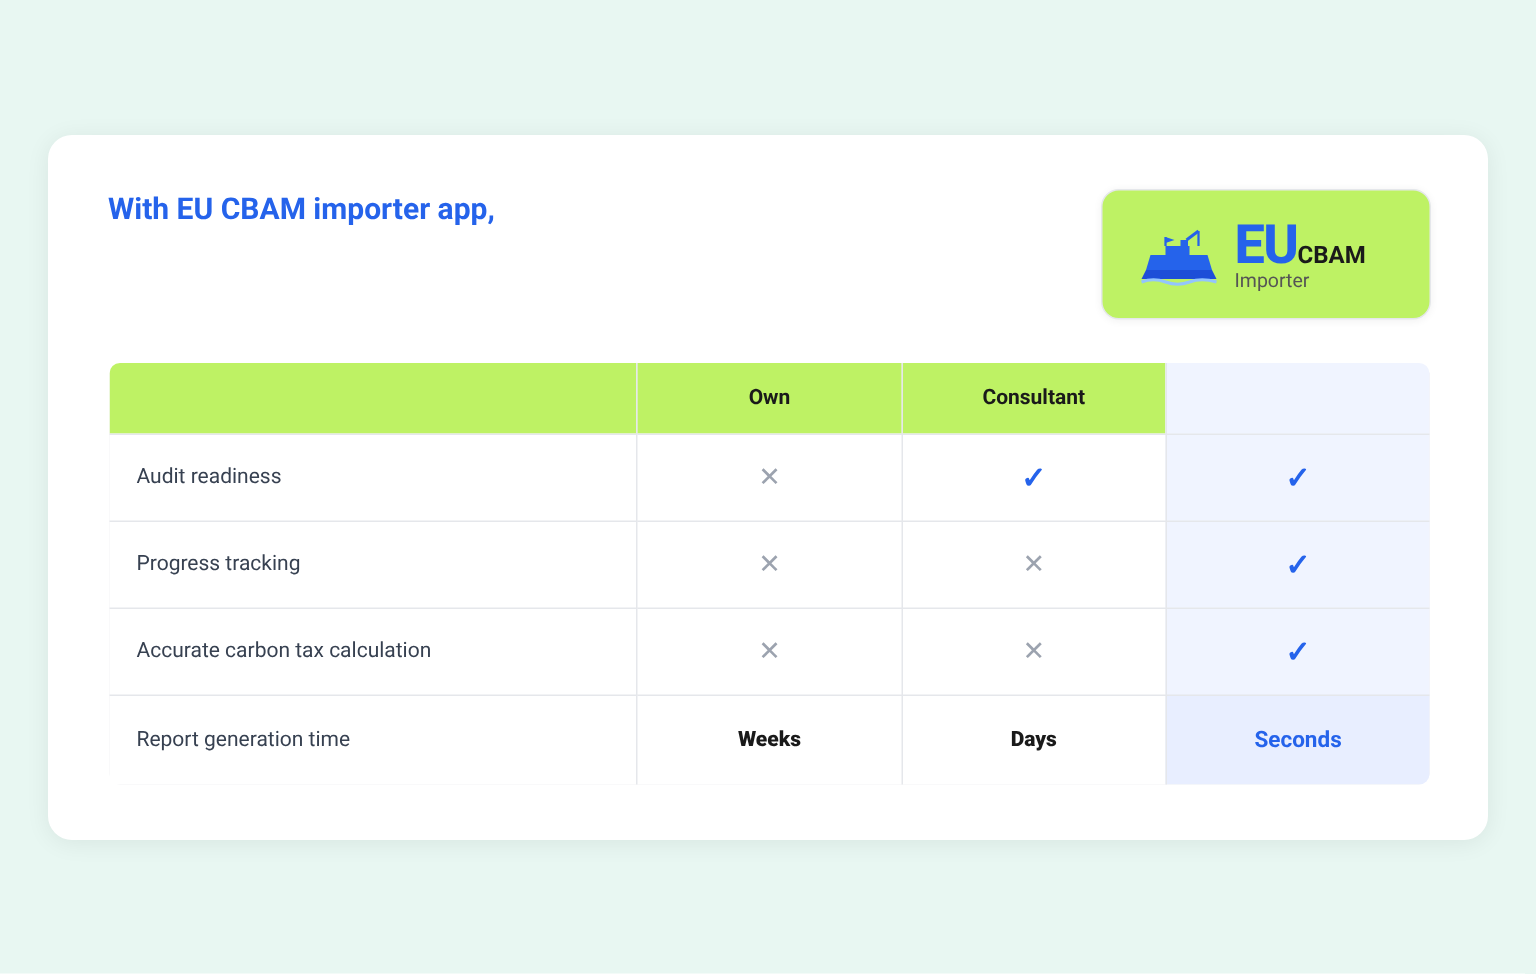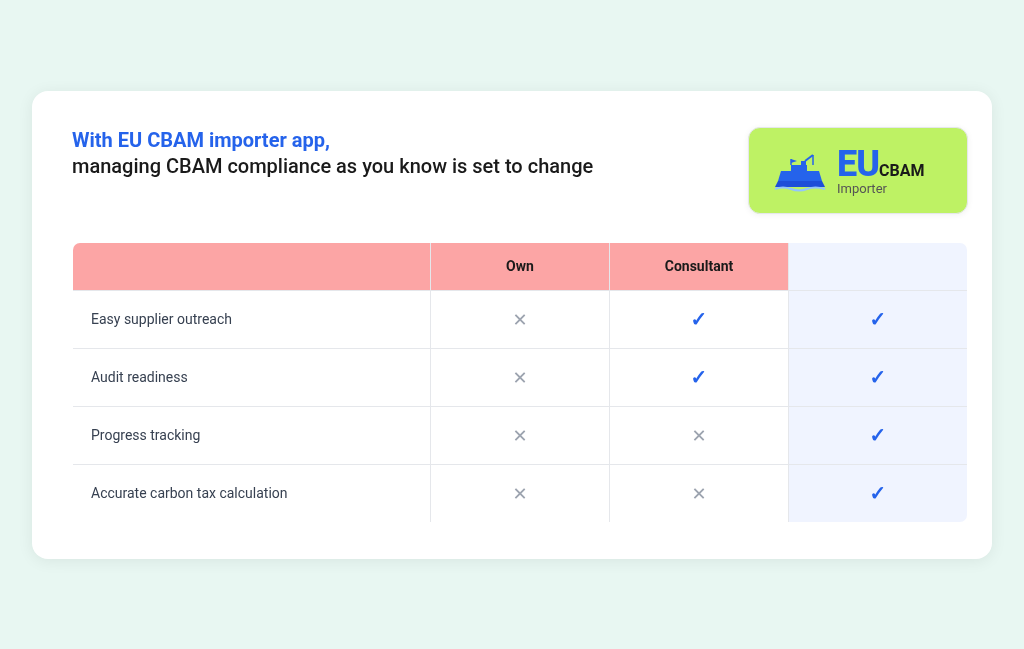--- a/index.html
+++ b/index.html
@@ -12,21 +12,21 @@
       justify-content: center;
       min-height: 100vh;
       width: 1024px;
       height: 649px;
       overflow: hidden;
     }
 
     .card {
       background: #fff;
       border-radius: 16px;
-      padding: 36px 24px 36px 40px;
+      padding: 36px 38px 36px 40px;
       width: 960px;
       box-shadow: 0 2px 16px rgba(0,0,0,0.07);
     }
 
     .top-section {
       display: flex;
       align-items: flex-start;
       justify-content: space-between;
       margin-bottom: 28px;
     }
@@ -105,21 +105,21 @@
 
     .comparison-table th,
     .comparison-table td {
       border: 1px solid #e5e7eb;
       padding: 0;
       text-align: center;
       vertical-align: middle;
     }
 
     .comparison-table th {
-      background: #fca5a5;
+      background: #bef264;
       font-weight: 700;
       font-size: 14px;
       color: #1a1a1a;
       height: 48px;
     }
 
     .comparison-table td {
       height: 58px;
       font-size: 14px;
       color: #374151;
@@ -191,21 +191,20 @@
     }
   </style>
 </head>
 <body>
 
 <div class="card">
 
   <div class="top-section">
     <div class="headline">
       <div class="headline-blue">With EU CBAM importer app,</div>
-      <div class="headline-black">managing CBAM compliance as you know is set to change</div>
     </div>
 
     <div class="logo-box">
 
       <svg class="logo-ship" viewBox="0 0 54 44" fill="none" xmlns="http://www.w3.org/2000/svg">
 
         <path d="M5 30 L8 20 L46 20 L49 30 Z" fill="#2563eb"></path>
 
         <rect x="28" y="10" width="5" height="10" fill="#2563eb"></rect>
 
@@ -234,40 +233,40 @@
   <table class="comparison-table">
     <thead>
       <tr>
         <th class="col-feature"></th>
         <th class="col-own">Own</th>
         <th class="col-consultant">Consultant</th>
         <th class="col-app col-app-header"></th>
       </tr>
     </thead>
     <tbody id="table-body">
-    <tr>
-      <td class="col-feature">Easy supplier outreach</td>
-      <td class="col-own"><span class="cross-gray">✕</span></td>
-      <td class="col-consultant"><span class="check-blue">✓</span></td>
-      <td class="col-app"><span class="check-blue">✓</span></td>
-    </tr>
         <tr>
       <td class="col-feature">Audit readiness</td>
       <td class="col-own"><span class="cross-gray">✕</span></td>
       <td class="col-consultant"><span class="check-blue">✓</span></td>
       <td class="col-app"><span class="check-blue">✓</span></td>
     </tr>
         <tr>
       <td class="col-feature">Progress tracking</td>
       <td class="col-own"><span class="cross-gray">✕</span></td>
       <td class="col-consultant"><span class="cross-gray">✕</span></td>
       <td class="col-app"><span class="check-blue">✓</span></td>
     </tr>
         <tr>
       <td class="col-feature">Accurate carbon tax calculation</td>
       <td class="col-own"><span class="cross-gray">✕</span></td>
       <td class="col-consultant"><span class="cross-gray">✕</span></td>
       <td class="col-app"><span class="check-blue">✓</span></td>
     </tr>
+        <tr class="row-last">
+    <td class="col-feature">Report generation time</td>
+    <td class="col-own col-own-val"><strong>Weeks</strong></td>
+    <td class="col-consultant col-consultant-val"><strong>Days</strong></td>
+    <td class="col-app col-app-val">Seconds</td>
+  </tr>
       </tbody>
   </table>
 
 </div>
 
 </body></html>

